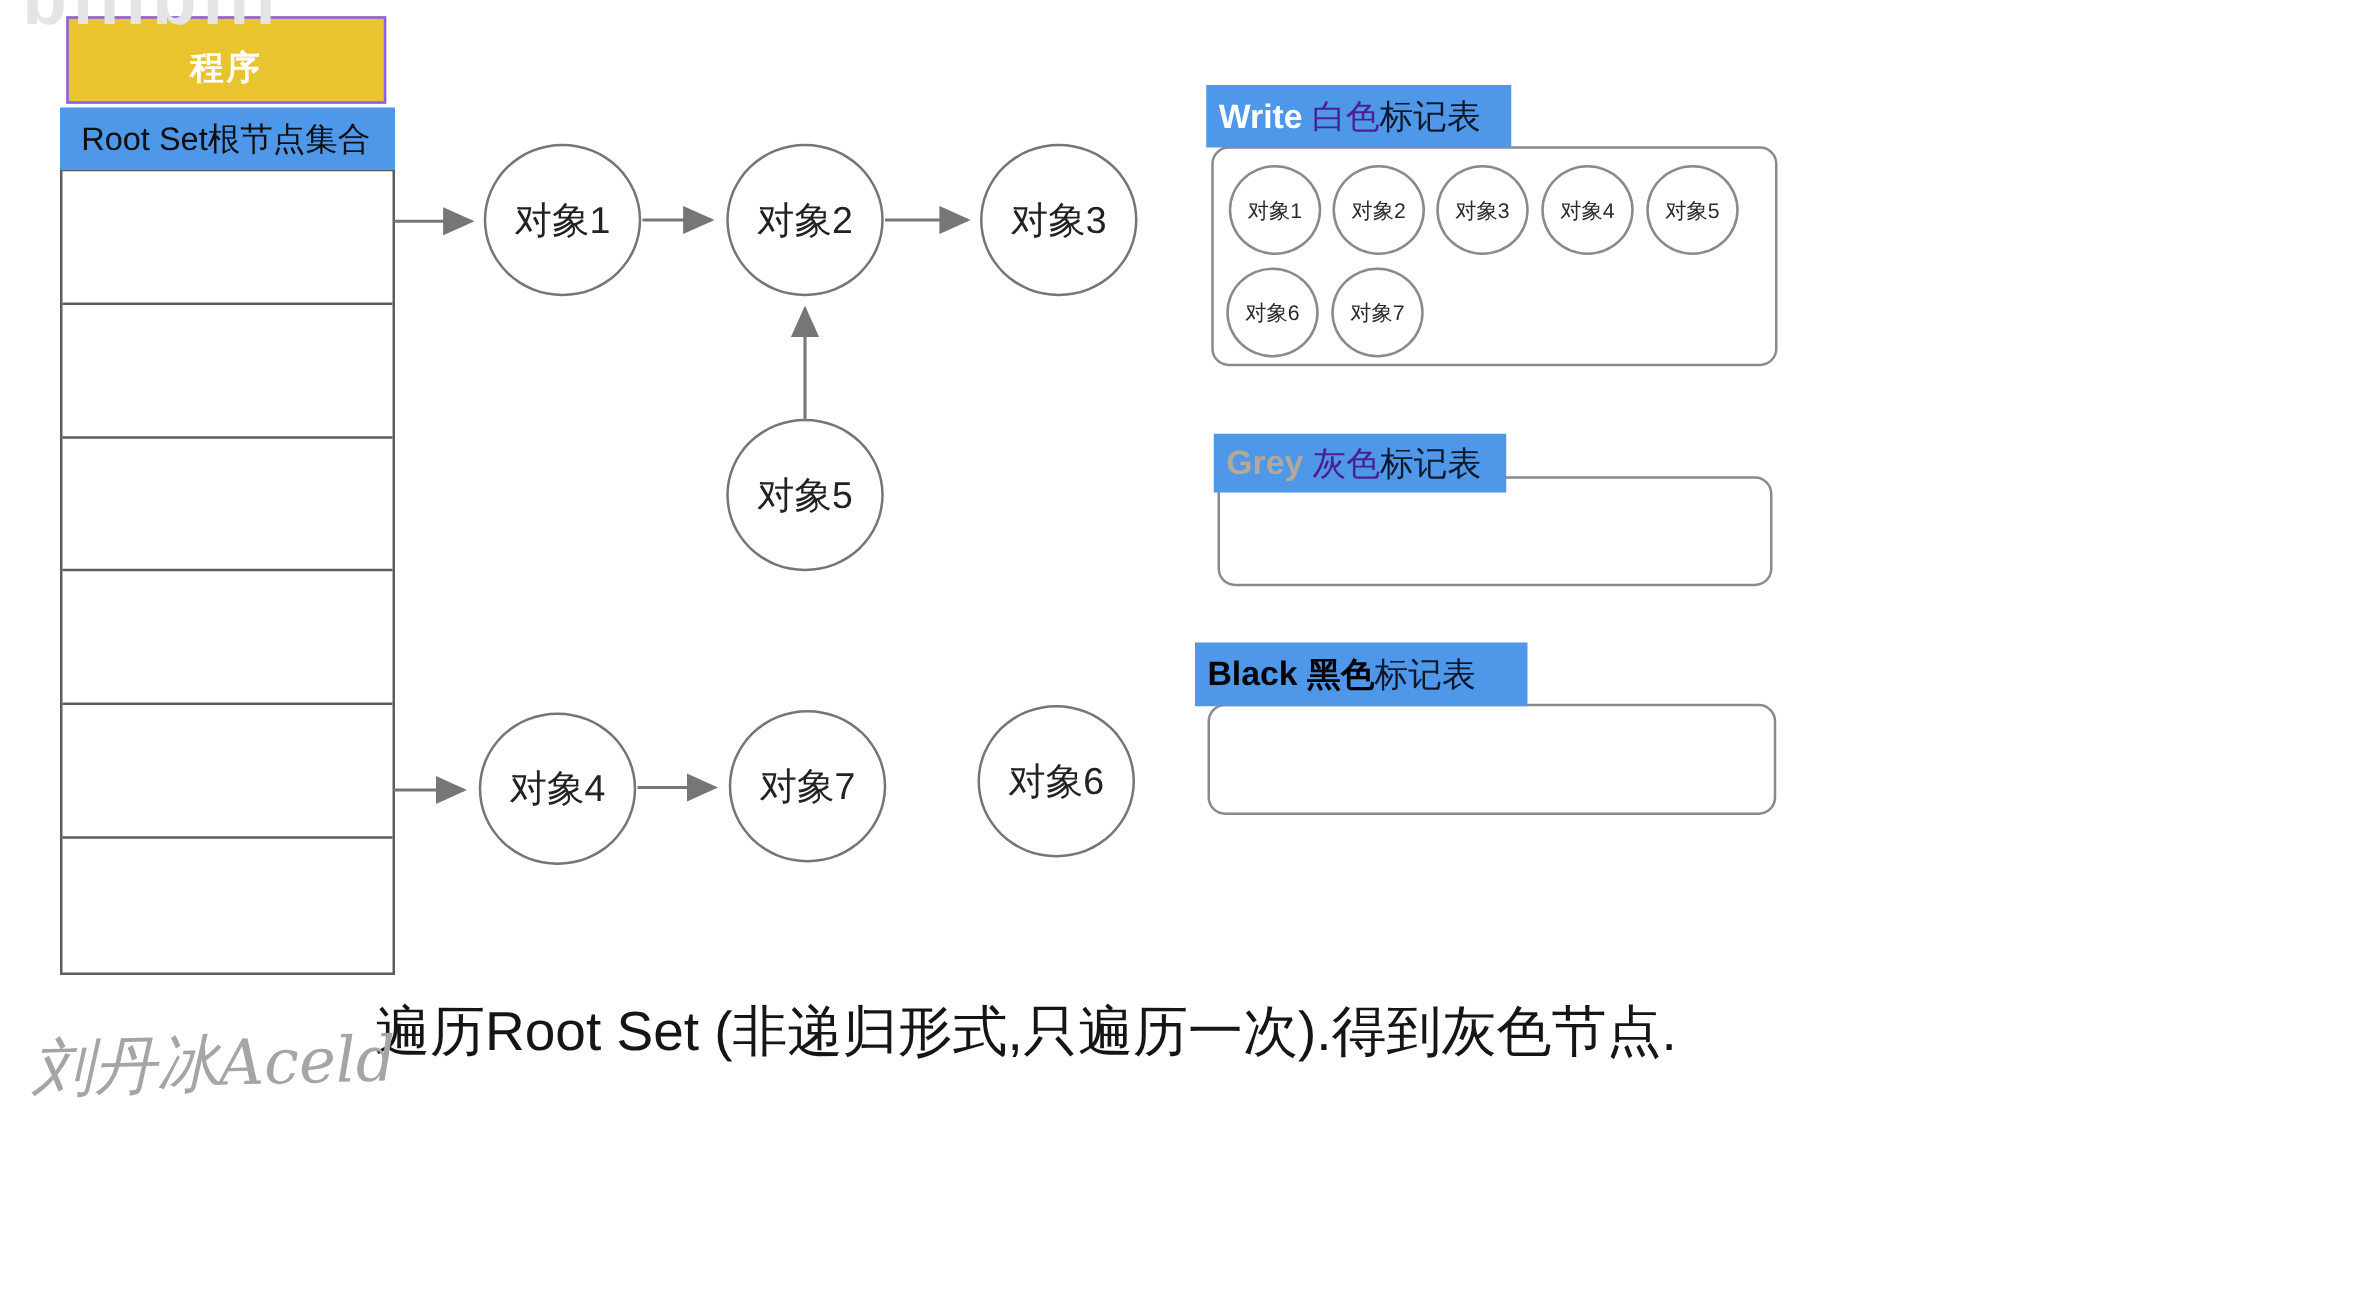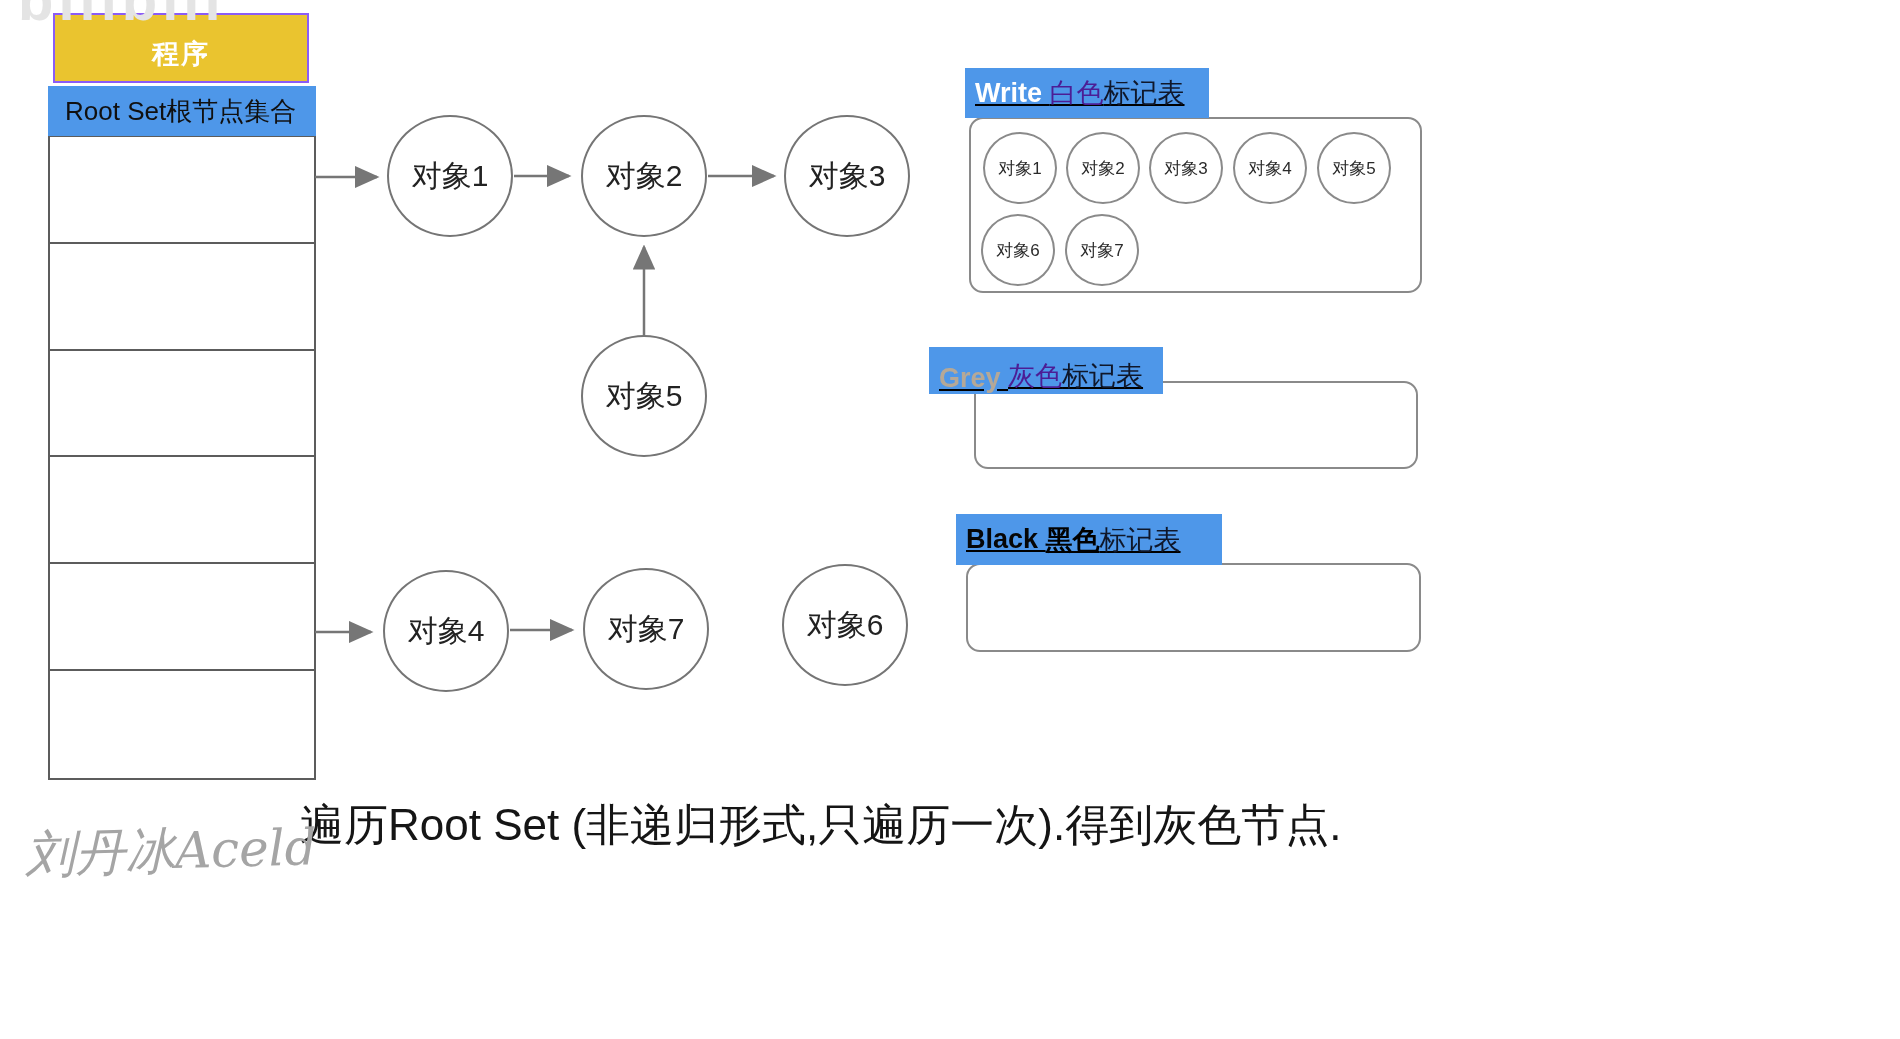--- a/index.html
+++ b/index.html
@@ -53,24 +53,24 @@
   .mark-box{
     position:absolute;background:#ffffff;border:2px solid #8a8a8a;
     border-radius:14px;box-sizing:border-box;z-index:1;
   }
   .box-white{left:969px;top:117px;width:453px;height:176px;}
   .box-grey {left:974px;top:381px;width:444px;height:88px;}
   .box-black{left:966px;top:563px;width:455px;height:89px;}
   .mark-label{
     position:absolute;background:#4E97E9;z-index:3;
     display:flex;align-items:center;padding-left:10px;box-sizing:border-box;
-    font-size:27px;white-space:pre;text-decoration:underline;
+    font-size:27px;white-space:pre;
   }
   .label-white{left:965px;top:68px;width:244px;height:50px;}
-  .label-grey {left:929px;top:347px;width:234px;height:47px;align-items:flex-end;}
+  .label-grey {left:971px;top:347px;width:234px;height:47px;}
   .label-black{left:956px;top:514px;width:266px;height:51px;}
   .t-write{color:#ffffff;font-weight:bold;}
   .t-white-cn{color:#4c1d95;}
   .t-grey{color:#b5a897;font-weight:bold;}
   .t-grey-cn{color:#4c1d95;}
   .t-black{color:#060606;font-weight:bold;}
   .t-black-cn{color:#000000;font-weight:bold;}
   .t-suffix{color:#0f172a;}
   .mini{
     position:absolute;width:74px;height:72px;border-radius:50%;

